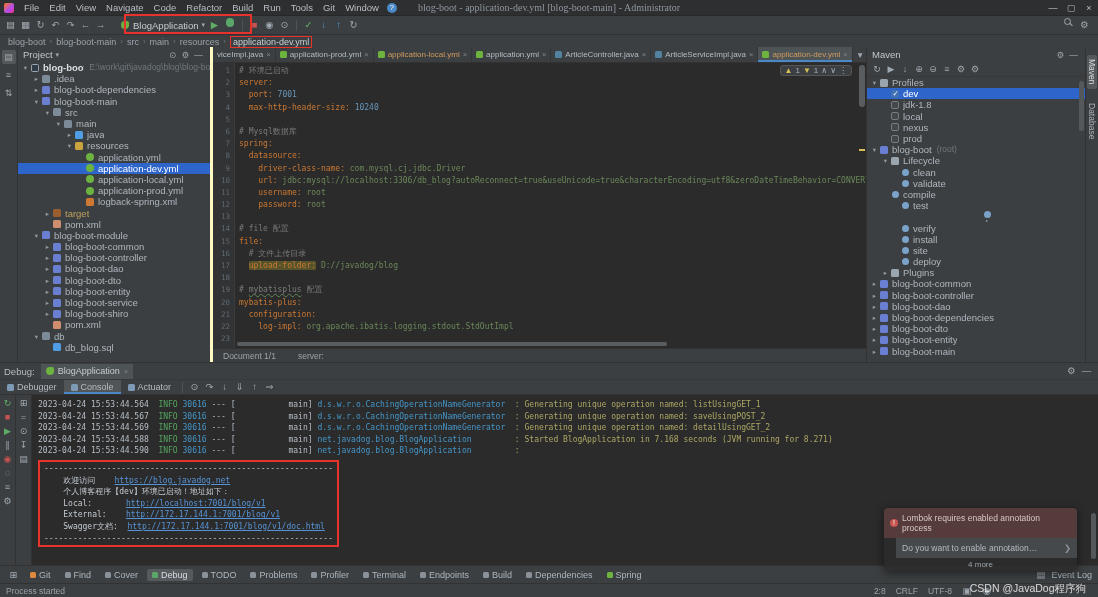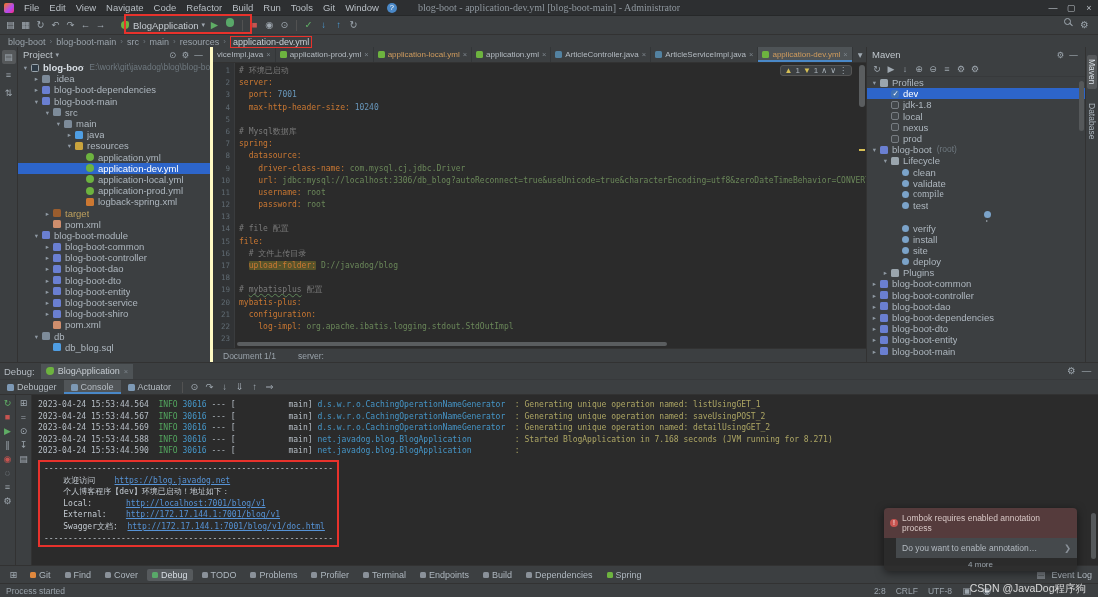--- a/index.html
+++ b/index.html
@@ -600,21 +600,21 @@
           <div class="tree-row" style="padding-left: 25px;">
             <span class="chev"></span>
             <span class="ic ic-goal"></span>
             <span class="lbl">clean</span>
           </div>
           <div class="tree-row" style="padding-left: 25px;">
             <span class="chev"></span>
             <span class="ic ic-goal"></span>
             <span class="lbl">validate</span>
           </div>
-          <div class="tree-row" style="padding-left: 25px; font-family: Liberation Serif, serif;">
+          <div class="tree-row" style="padding-left: 15px;">
             <span class="chev"></span>
             <span class="ic ic-goal"></span>
             <span class="lbl">compile</span>
           </div>
           <div class="tree-row" style="padding-left: 25px;">
             <span class="chev"></span>
             <span class="ic ic-goal"></span>
             <span class="lbl">test</span>
           </div>
           <div class="tree-row" style="padding-left: 25px; flex-direction: column;">

